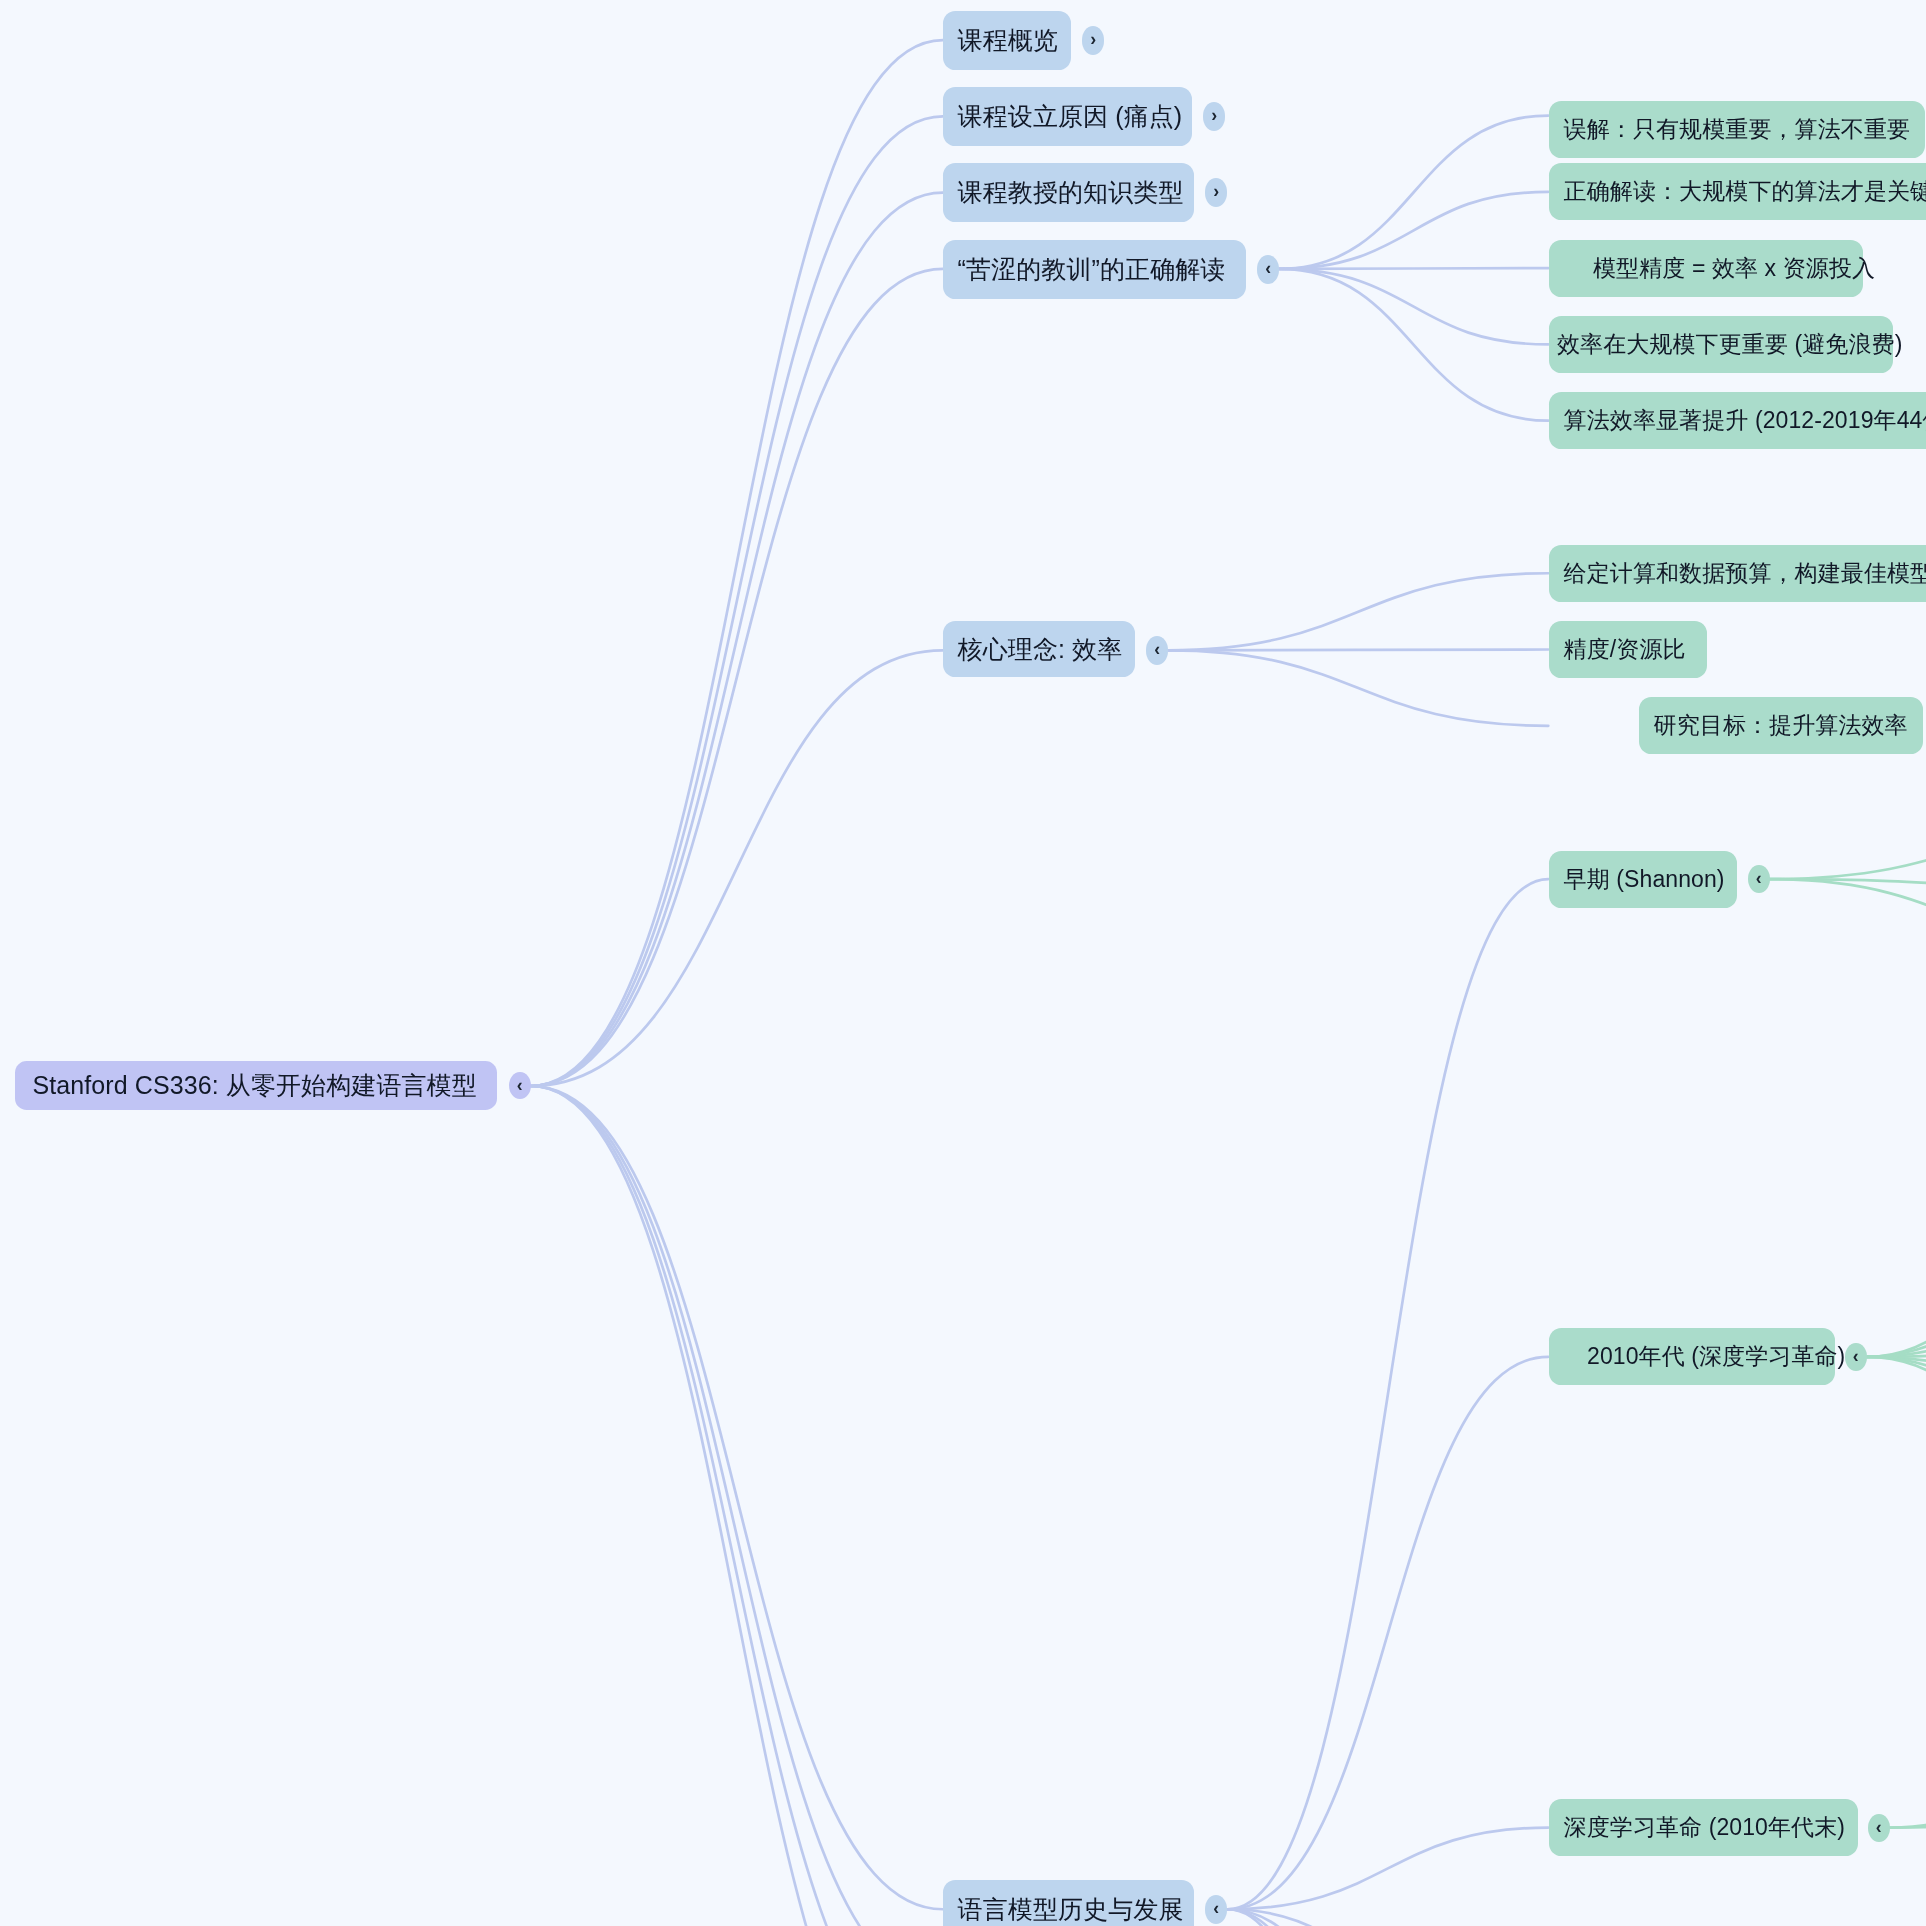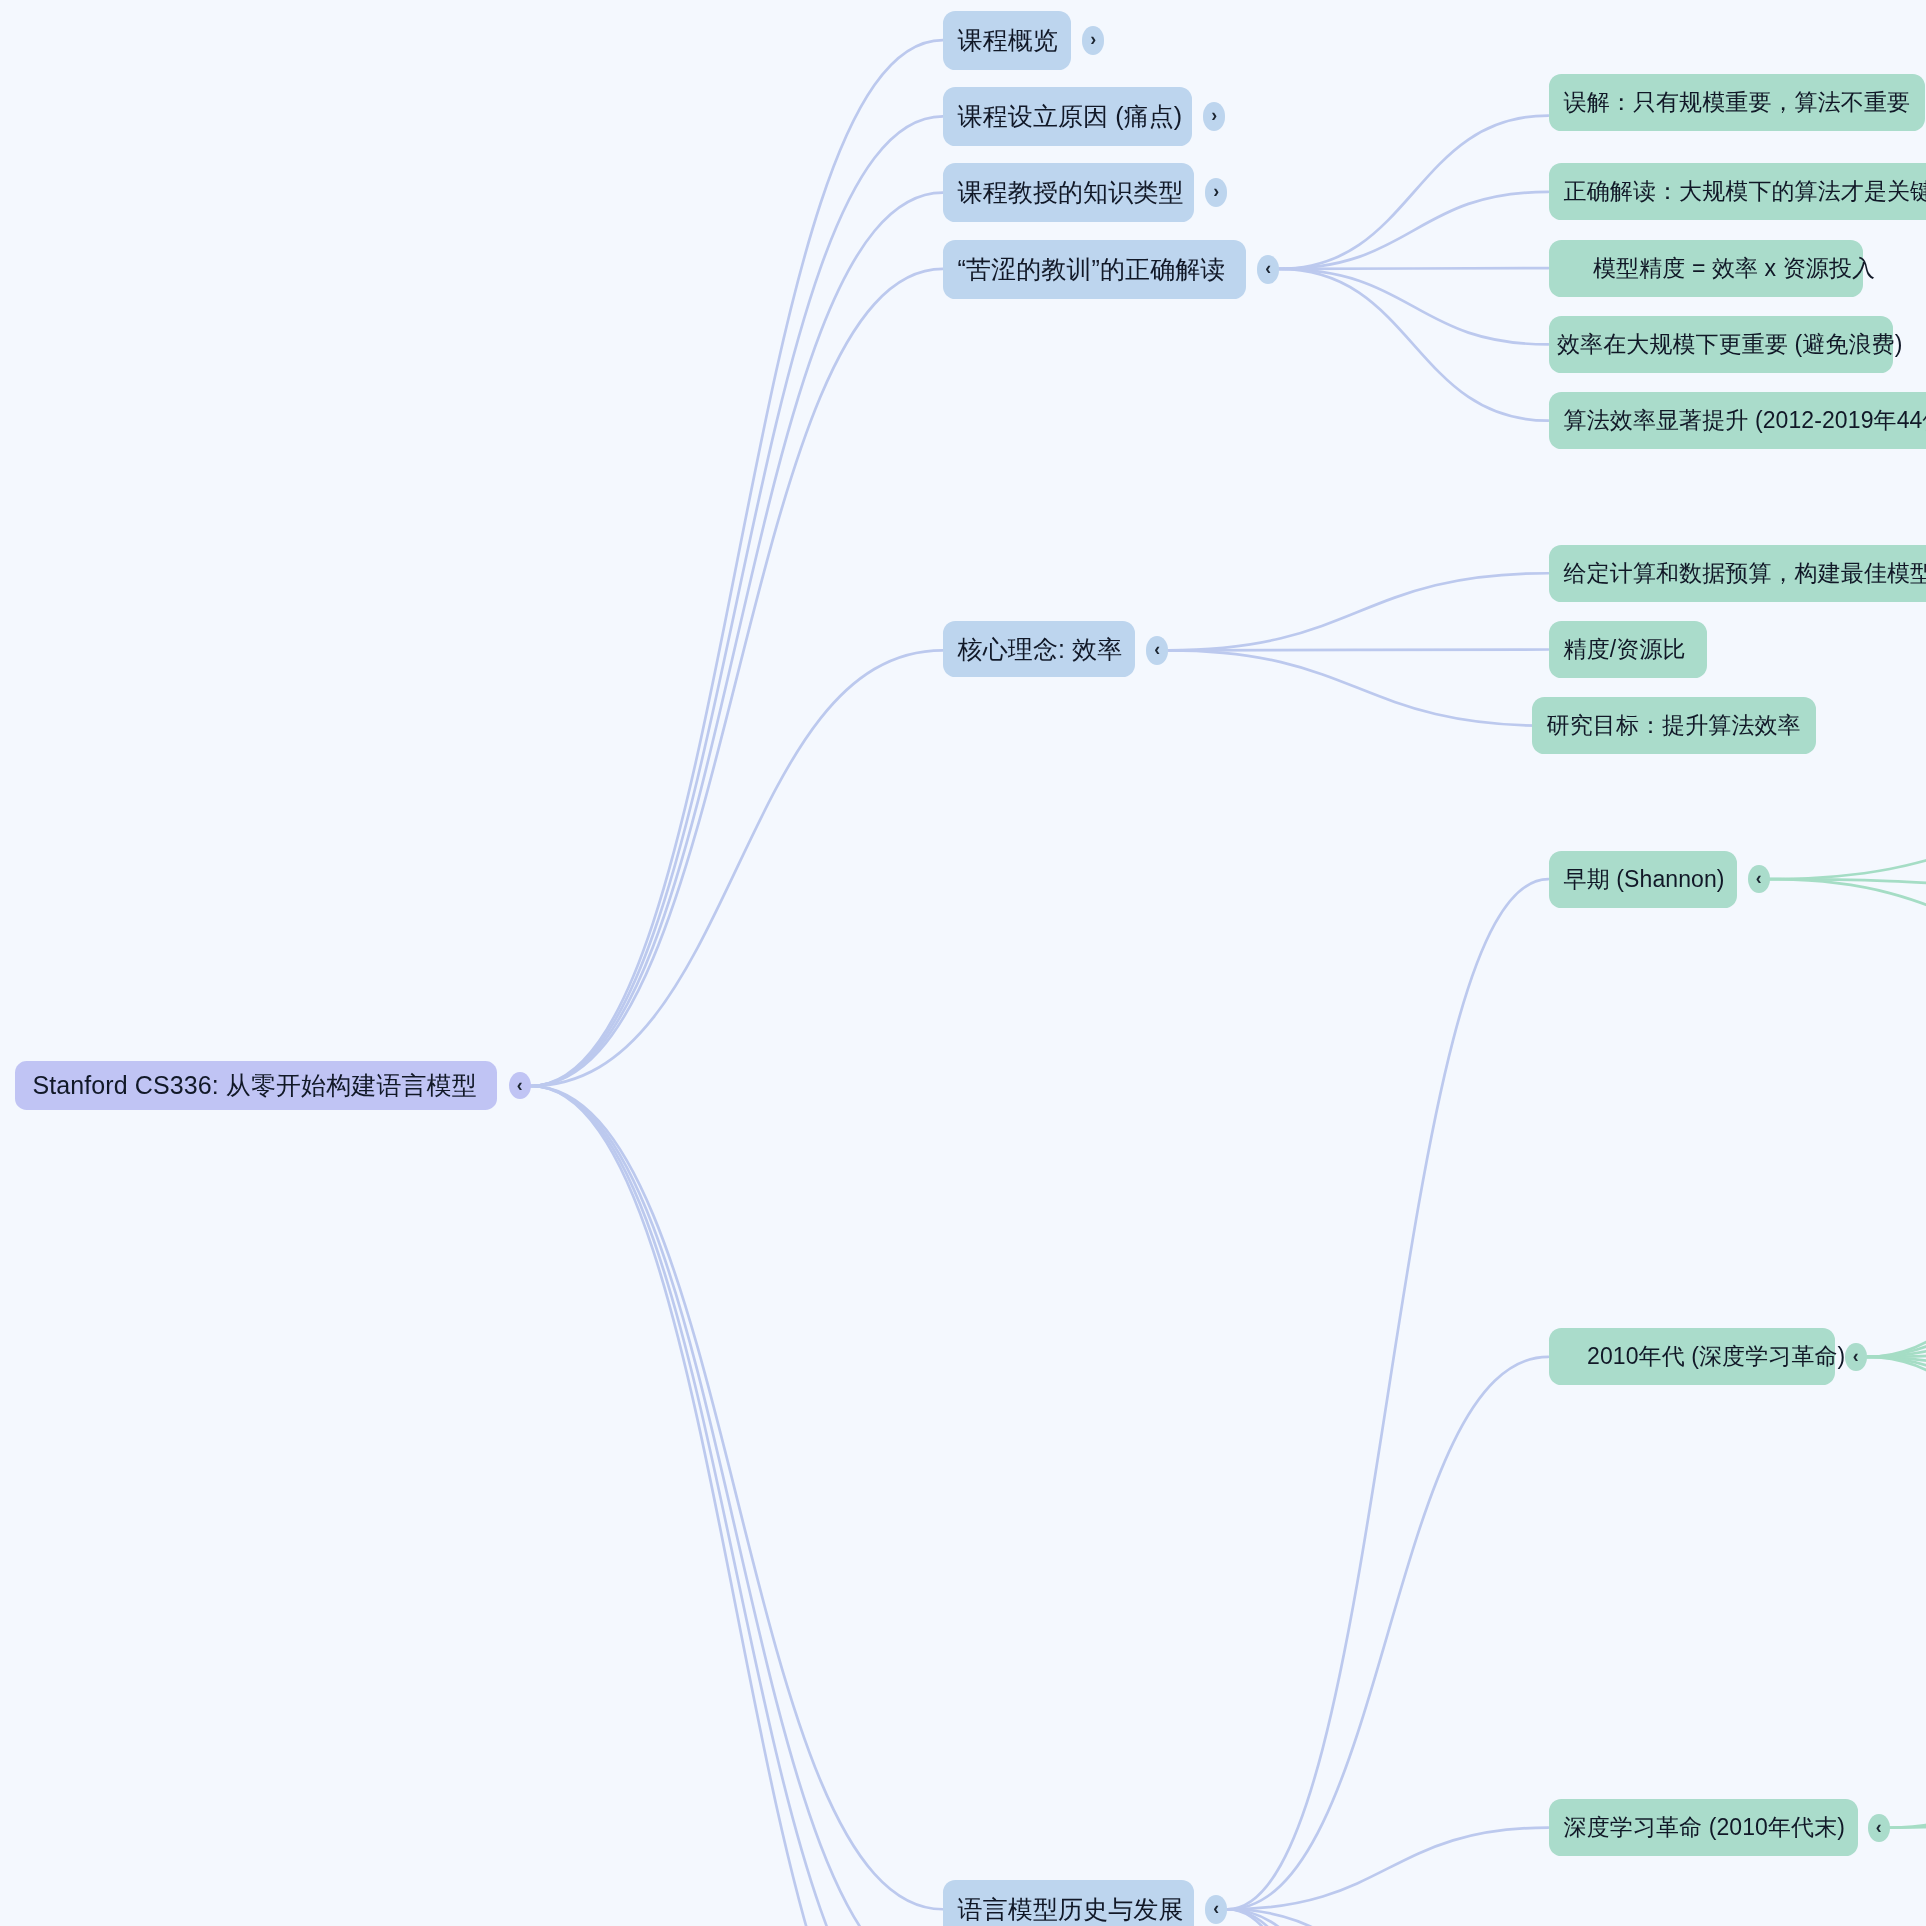--- a/index.html
+++ b/index.html
@@ -112,42 +112,42 @@
       </div>
       <div class="toggle t2" style="left: 1257px; top: 255px;">‹</div>
       <div class="node lvl2" style="left: 943px; top: 621px; width: 192px; height: 56px;">
         <span>核心理念: 效率</span>
       </div>
       <div class="toggle t2" style="left: 1146px; top: 636px;">‹</div>
       <div class="node lvl2" style="left: 943px; top: 1880px; width: 251px; height: 59px;">
         <span>语言模型历史与发展</span>
       </div>
       <div class="toggle t2" style="left: 1205px; top: 1895px;">‹</div>
-      <div class="node lvl3" style="left: 1549px; top: 74px; width: 376px; height: 57px;">
+      <div class="node lvl3" style="left: 1549px; top: 101px; width: 376px; height: 57px;">
         <span>误解：只有规模重要，算法不重要</span>
       </div>
       <div class="node lvl3" style="left: 1549px; top: 163px; width: 399px; height: 57px;">
         <span>正确解读：大规模下的算法才是关键</span>
       </div>
       <div class="node lvl3" style="left: 1549px; top: 240px; width: 314px; height: 57px; padding-left: 44px;">
         <span>模型精度 = 效率 x 资源投入</span>
       </div>
       <div class="node lvl3" style="left: 1549px; top: 316px; width: 344px; height: 57px; padding-left: 8px;">
         <span>效率在大规模下更重要 (避免浪费)</span>
       </div>
       <div class="node lvl3" style="left: 1549px; top: 392px; width: 421px; height: 57px;">
         <span>算法效率显著提升 (2012-2019年44倍)</span>
       </div>
       <div class="node lvl3" style="left: 1549px; top: 545px; width: 399px; height: 57px;">
         <span>给定计算和数据预算，构建最佳模型</span>
       </div>
       <div class="node lvl3" style="left: 1549px; top: 621px; width: 158px; height: 57px;">
         <span>精度/资源比</span>
       </div>
-      <div class="node lvl3" style="left: 1532px; top: 697px; width: 284px; height: 57px;">
+      <div class="node lvl3" style="left: 1639px; top: 697px; width: 284px; height: 57px;">
         <span>研究目标：提升算法效率</span>
       </div>
       <div class="node lvl3" style="left: 1549px; top: 851px; width: 188px; height: 57px;">
         <span>早期 (Shannon)</span>
       </div>
       <div class="toggle t3" style="left: 1748px; top: 865px;">‹</div>
       <div class="node lvl3" style="left: 1549px; top: 1328px; width: 286px; height: 57px; padding-left: 38px;">
         <span>2010年代 (深度学习革命)</span>
       </div>
       <div class="toggle t3" style="left: 1845px; top: 1343px;">‹</div>

